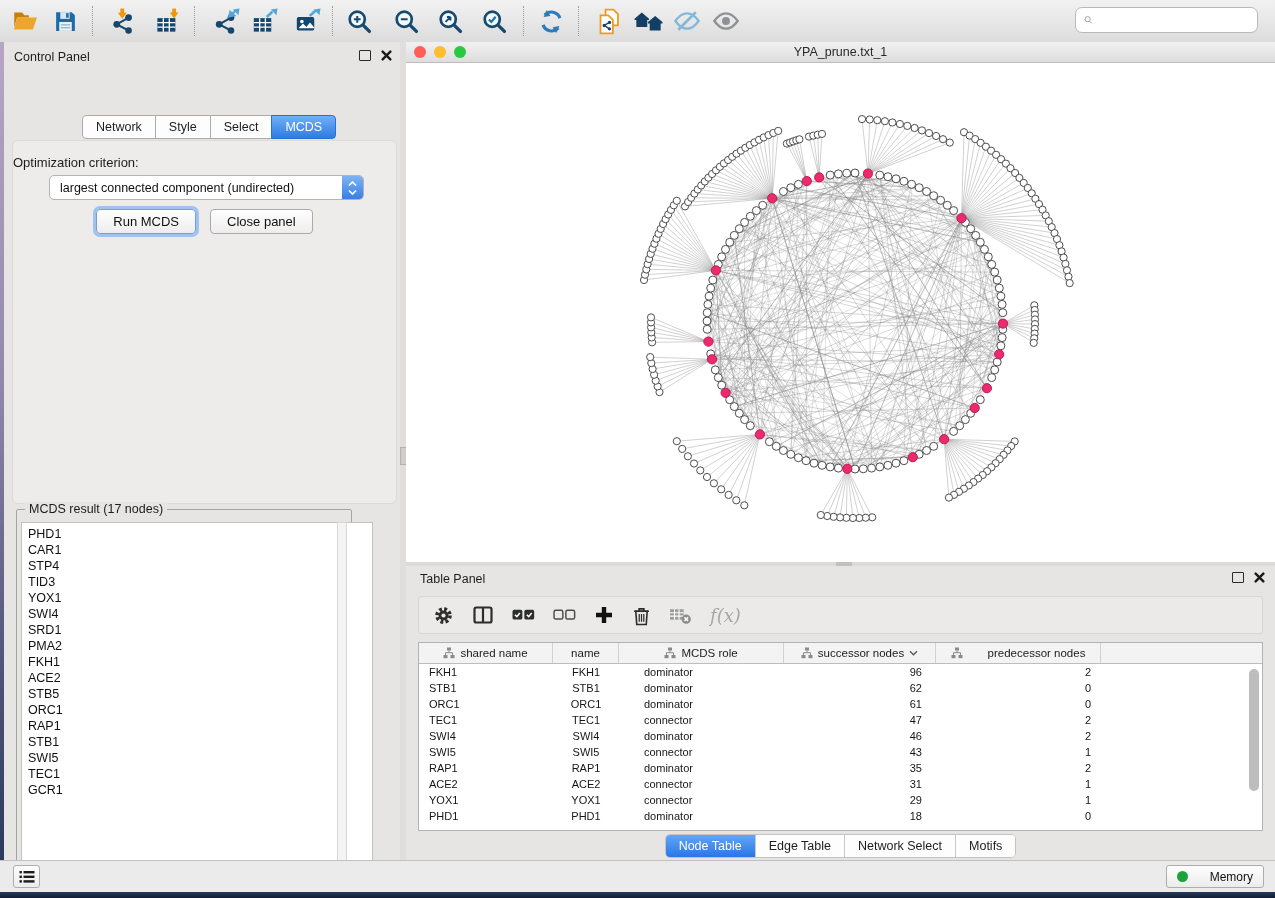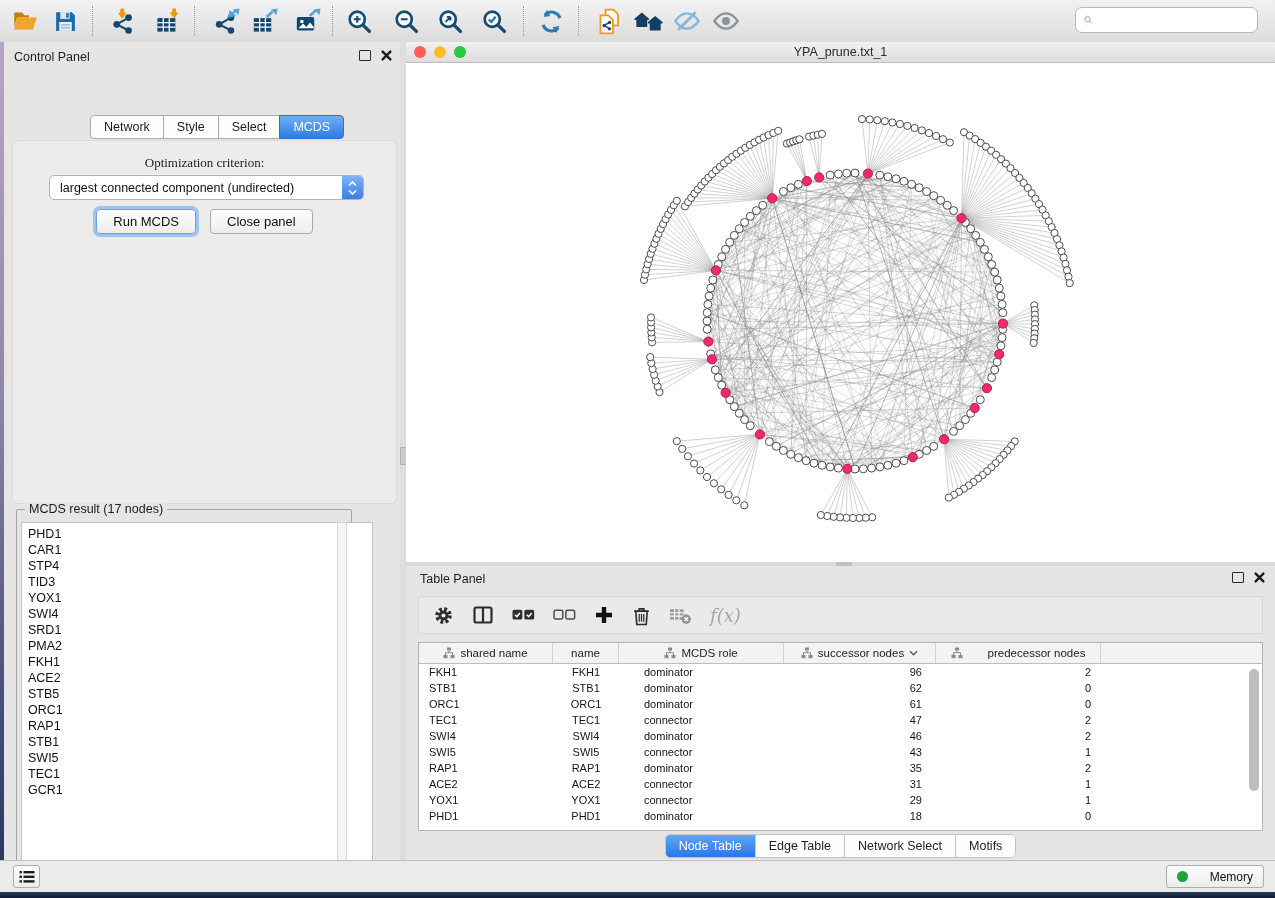--- a/index.html
+++ b/index.html
@@ -18,25 +18,25 @@
              background:linear-gradient(#b5a7c4,#9188a8 40%,#4d537a 75%,#27355a);}
   .edge-bottom{position:absolute;left:0;top:891px;width:1275px;height:7px;
                background:linear-gradient(#2a3d63,#101b33);}
   
   .cpanel{position:absolute;left:4px;top:42px;width:396px;height:820px;background:#e7e5e4;}
   .ptitle{position:absolute;left:10px;top:8px;font-size:12.5px;color:#1d1d1d;}
   .float-ico{width:10px;height:9px;border:1.6px solid #2a2a2a;border-radius:1px;background:transparent;}
   .wbtns{position:absolute;display:flex;gap:10px;align-items:center;}
   .segwrap{position:absolute;left:78px;top:73px;display:flex;}
   .seg{padding:4px 13px;background:#fdfdfd;border:1px solid #ababab;margin-left:-1px;font-size:12.5px;color:#1d1d1d;}
-  .seg:first-child{border-radius:4px 0 0 4px;margin-left:8px;}
+  .seg:first-child{border-radius:4px 0 0 4px;margin-left:0;}
   .seg:last-child{border-radius:0 4px 4px 0;}
   .seg.active{background:linear-gradient(#6fb0f8,#2f7be4);border-color:#2a6fd2;color:#fff;}
   .inner{position:absolute;left:8px;top:98px;width:385px;height:364px;background:#edecea;border:1px solid #dcdad7;border-radius:6px;box-sizing:border-box;}
-  .optlabel{position:absolute;left:0;top:14px;width:100%;text-align:center;font-size:13px;color:#1c1c1c;font-family:Liberation Serif, serif;}
+  .optlabel{position:absolute;left:0;top:14px;width:100%;font-size:13px;color:#1c1c1c;}
   .combo{position:absolute;left:36px;top:34px;width:315px;height:25px;background:#fff;border:1px solid #b3b3b3;border-radius:5px;
          display:flex;align-items:center;box-sizing:border-box;}
   .combo .val{flex:1;font-size:12.5px;color:#111;padding-left:10px;white-space:nowrap;}
   .stepper{width:21px;height:23px;border-radius:0 4px 4px 0;background:linear-gradient(#7db4f5,#3a7de8);
            display:flex;flex-direction:column;align-items:center;justify-content:center;gap:2px;}
   .btnrow{position:absolute;left:0;top:68px;width:100%;display:flex;justify-content:center;gap:14px;}
   .pushbtn{padding:4px 16px;font-size:13px;color:#111;background:linear-gradient(#fefefe,#ededed);
            border:1px solid #ababab;border-radius:4px;}
   .pushbtn.focus{box-shadow:0 0 0 3px rgba(96,160,245,.55);border-color:#6f9fe0;}
   .groupbox{position:absolute;left:12px;top:467px;width:336px;height:374px;border:1px solid #a5a5a5;border-radius:2px;box-sizing:border-box;}

